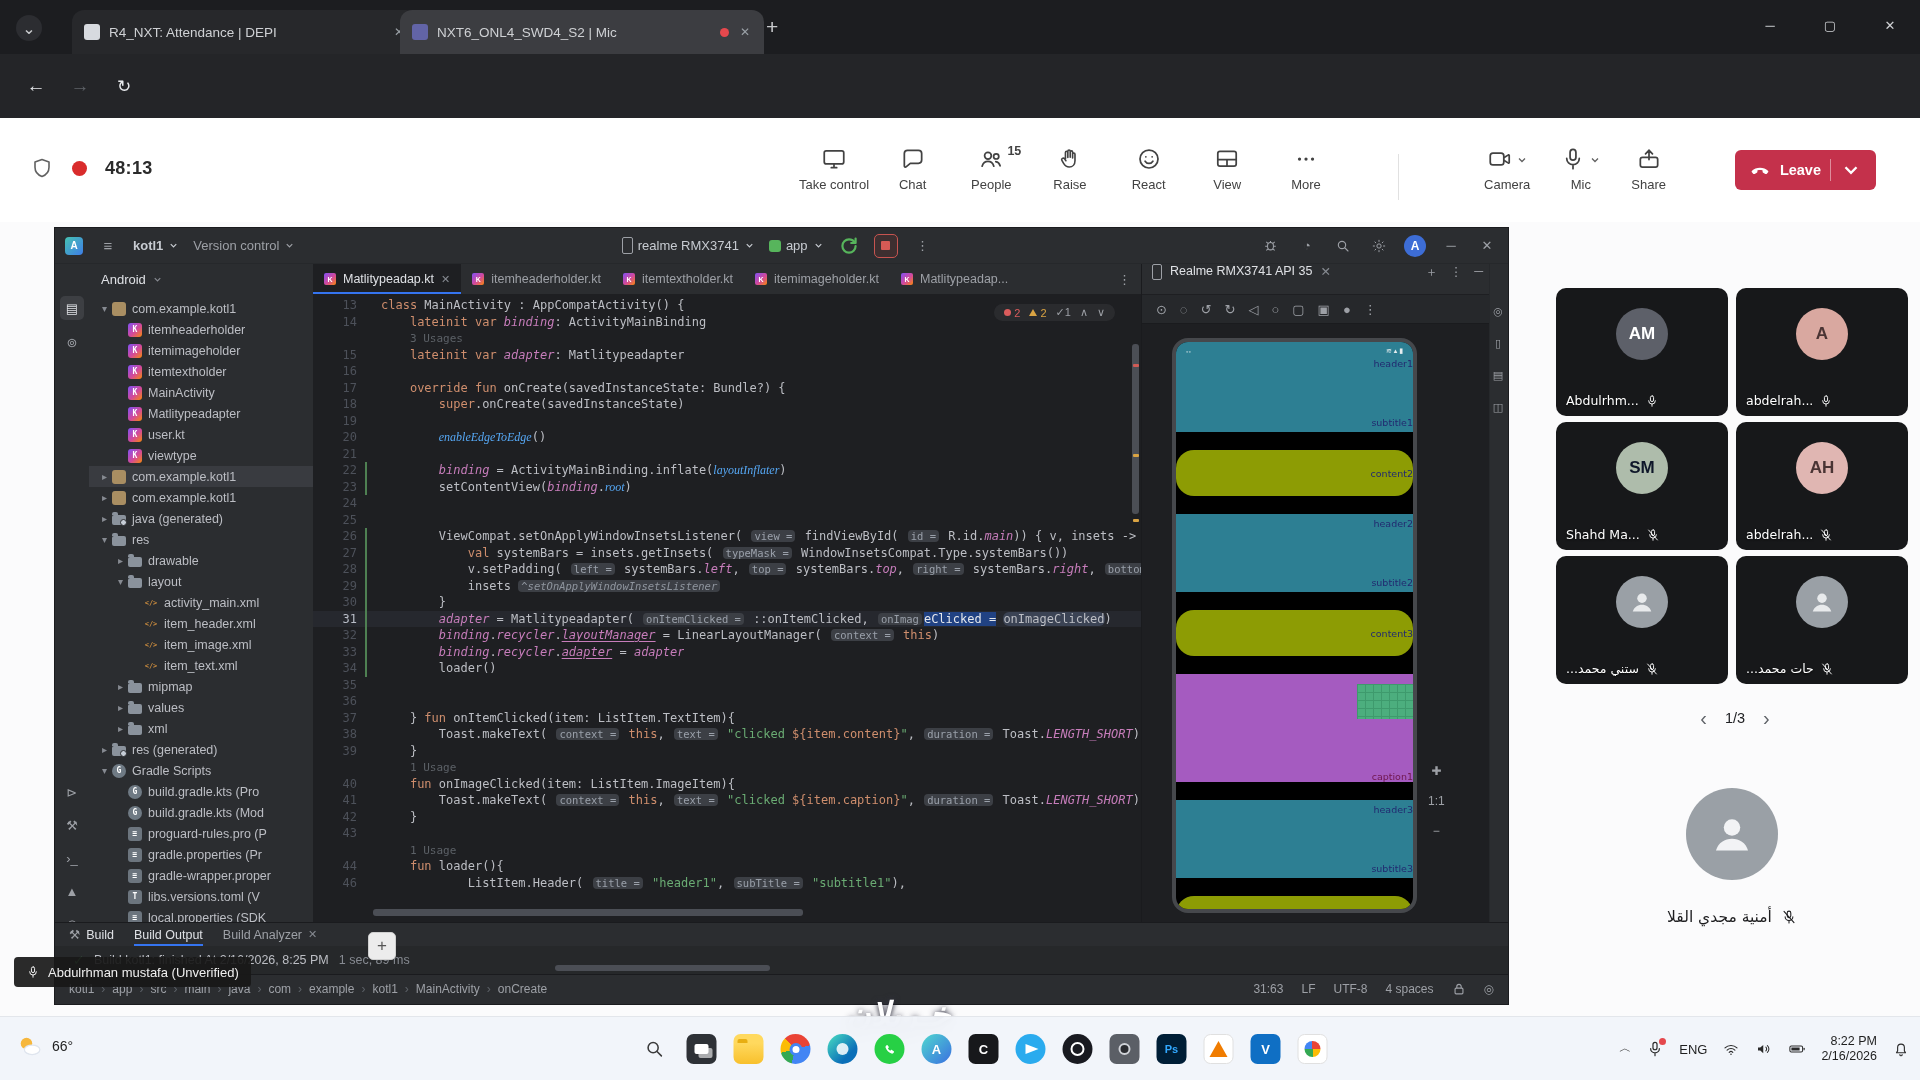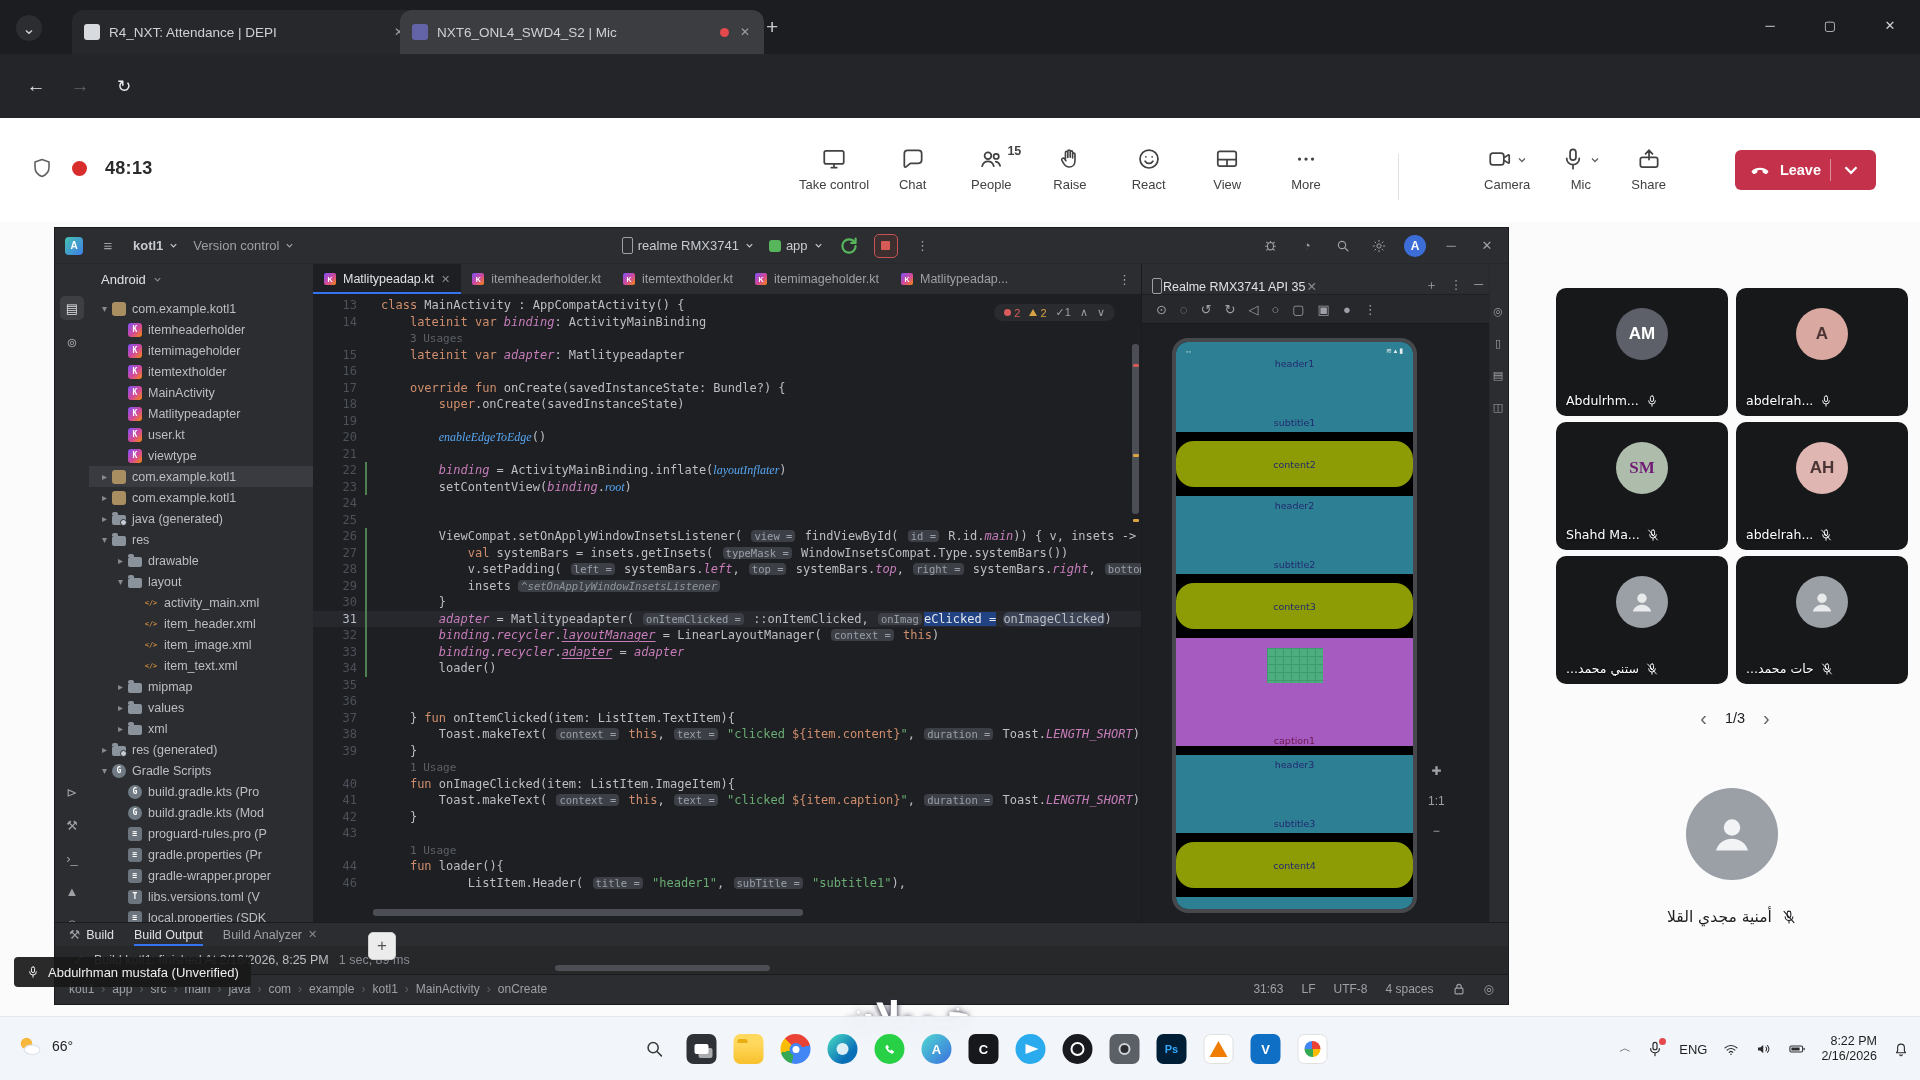--- a/index.html
+++ b/index.html
@@ -127,31 +127,31 @@
   #inspect .warn{display:flex;align-items:center;gap:3px;color:#d9a343;}
   #inspect .warn i{width:0;height:0;border-left:4px solid transparent;border-right:4px solid transparent;border-bottom:7px solid #d9a343;}
   #vscroll{position:absolute;right:2px;top:40px;width:7px;height:600px;}
   #vscroll .thumb{position:absolute;left:0;top:40px;width:7px;height:170px;background:#4b4e55;border-radius:3px;}
   .stripe{position:absolute;right:0;width:6px;height:3px;border-radius:1px;}
   #hscroll{position:absolute;left:60px;bottom:6px;width:700px;height:7px;}
   #hscroll .thumb{position:absolute;left:0;top:0;width:430px;height:7px;background:#4b4e55;border-radius:3px;}
 
   
   #devices{position:absolute;left:1086px;top:36px;width:351px;height:658px;background:#1e1f22;border-left:1px solid #1a1b1e;}
-  #dev-head{height:30px;background:#2b2d30;border-bottom:1px solid #1e1f22;display:flex;align-items:flex-end;gap:1px;
+  #dev-head{height:30px;background:#2b2d30;border-bottom:1px solid #1e1f22;display:flex;align-items:flex-start;gap:8px;
     padding:0 10px;font-size:12.5px;color:#dfe1e5;}
   #dev-head .dim{color:#868a91;}
   #dev-head .spacer{flex:1;}
   #dev-toolbar{height:28px;display:flex;align-items:center;gap:13px;padding:0 14px;background:#26282b;
     border-bottom:1px solid #1a1b1e;color:#9da0a6;font-size:13px;}
   #phone{position:absolute;left:30px;top:74px;width:245px;height:575px;background:#46484c;border-radius:16px;padding:4px;box-sizing:border-box;}
   #phone-screen{position:relative;width:100%;height:100%;background:#000;border-radius:12px;overflow:hidden;}
   #phone-status{position:absolute;left:0;top:0;width:100%;height:18px;display:flex;align-items:center;
     justify-content:space-between;padding:0 10px;box-sizing:border-box;color:#e6edef;font-size:7px;z-index:3;}
-  .prow{position:relative;margin-bottom:9px;display:flex;flex-direction:column;align-items:center;justify-content:space-evenly;
+  .prow{position:relative;margin-bottom:18px;display:flex;flex-direction:column;align-items:flex-end;justify-content:space-evenly;
     font-size:9.5px;color:#222a70;font-family:"DejaVu Sans",sans-serif;gap:44px;}
   .prow.header{background:#2d7f93;height:78px;border-radius:0;}
   .prow.header.first{height:90px;padding-top:12px;box-sizing:border-box;}
   .prow.content{background:#8d9c04;height:46px;border-radius:18px;justify-content:center;}
   .prow.caption{background:#a55bc0;height:108px;justify-content:flex-start;color:#70164e;}
   .prow.caption .gsq{margin-top:10px;width:56px;height:56px;background:#4cae7e;
     background-image:linear-gradient(#3e9a6d 1px,transparent 1px),linear-gradient(90deg,#3e9a6d 1px,transparent 1px);
     background-size:8px 8px;}
   .prow.caption .plabel{margin-top:8px;}
   #zoomctl{position:absolute;left:286px;top:500px;display:flex;flex-direction:column;gap:16px;color:#9da0a6;font-size:12px;align-items:center;}
@@ -196,21 +196,21 @@
 
   
   #presenter-pill{position:absolute;left:14px;top:735px;height:30px;background:rgba(24,24,24,.92);border-radius:4px;
     display:flex;align-items:center;gap:8px;padding:0 12px;color:#f0f0f0;font-size:13px;z-index:6;}
   #presenter-pill svg{width:14px;height:14px;}
   #plus-box{position:absolute;left:368px;top:710px;width:26px;height:26px;background:#ececec;border:1px solid #cfcfcf;
     border-radius:5px;display:flex;align-items:center;justify-content:center;color:#555;font-size:17px;z-index:6;}
 
   
   #wallpaper-text{position:absolute;left:846px;top:994px;z-index:9;font-family:"DejaVu Sans",sans-serif;font-size:34px;
-    font-weight:700;color:#ffffff;text-shadow:0 0 6px rgba(60,60,80,.9),0 2px 4px rgba(0,0,0,.5);}
+    font-weight:700;color:#ffffff;text-shadow:0 0 6px rgba(60,60,80,.9),0 2px 4px rgba(0,0,0,.5);font-style:italic;}
   #taskbar{position:absolute;left:0;top:1016px;width:1920px;height:64px;background:rgba(241,244,250,.92);z-index:10;
     border-top:1px solid rgba(0,0,0,.06);-webkit-backdrop-filter:blur(8px);backdrop-filter:blur(8px);}
   #weather{position:absolute;left:14px;top:14px;display:flex;align-items:center;gap:8px;color:#1f1f1f;font-size:14px;}
   #weather svg{width:30px;height:30px;}
   #task-apps{position:absolute;left:50%;top:0;transform:translateX(-50%);height:64px;display:flex;align-items:center;gap:17px;}
   .tapp{width:30px;height:30px;border-radius:7px;display:flex;align-items:center;justify-content:center;position:relative;
     font-size:13px;font-weight:700;color:#fff;}
   .app-start{background:transparent;display:grid;grid-template-columns:13px 13px;grid-template-rows:13px 13px;gap:2px;place-content:center;}
   .app-start i{background:#0f6cbd;border-radius:1px;}
   .app-search{background:transparent;color:#3b3b3b;}
@@ -909,21 +909,21 @@
             <span>abdelrah...</span>
             <span>
               <svg width="14" height="14" style="color:#fff" viewBox="0 0 24 24" fill="none" stroke="currentColor" stroke-width="1.6" stroke-linecap="round">
                 <rect x="9.3" y="3.2" width="5.4" height="9.8" rx="2.7"></rect>
                 <path d="M6.2 11.5a5.8 5.8 0 0011.6 0M12 17.3V21"></path>
               </svg>
             </span>
           </div>
         </div>
         <div class="ptile" style="left: 1556px; top: 200px;">
-          <div class="circ" style="background: rgb(174, 188, 171); color: #701a75; font-family: Liberation Serif, serif;">SM</div>
+          <div class="circ" style="background: rgb(174, 188, 171); color: #0f172a;">SM</div>
           <div class="nrow">
             <span>Shahd Ma...</span>
             <span>
               <svg width="14" height="14" style="color:#fff" viewBox="0 0 24 24" fill="none" stroke="currentColor" stroke-width="1.6" stroke-linecap="round">
                 <rect x="9.3" y="3.2" width="5.4" height="9.8" rx="2.7"></rect>
                 <path d="M6.2 11.5a5.8 5.8 0 0011.6 0M12 17.3V21M4.5 3.5l15 17"></path>
               </svg>
             </span>
           </div>
         </div>

